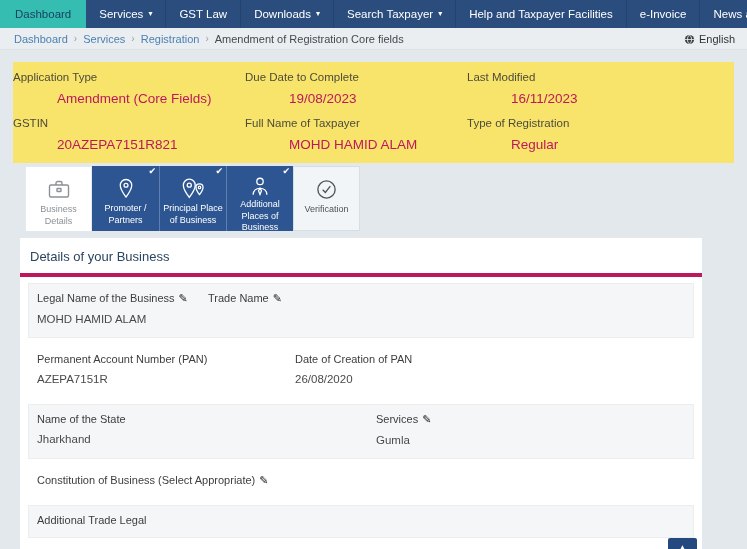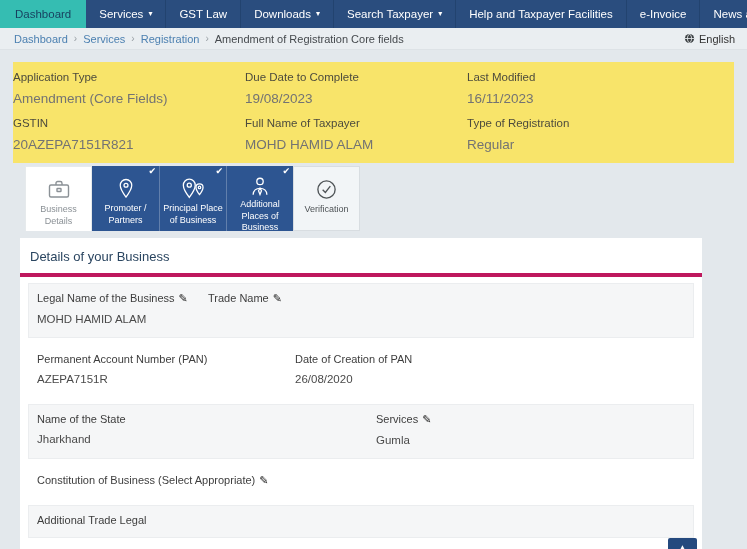--- a/index.html
+++ b/index.html
@@ -17,28 +17,28 @@
   .nav-item.active { background:#35bdb2; color:#173f5e; border-right:none; padding:0 15px; }
   .nav-caret { font-size:8px; margin-left:5px; line-height:1; }
 
   
   .breadcrumb-bar { height:22px; background:#eaeef1; border-bottom:1px solid #dde2e6;
     display:flex; align-items:center; justify-content:space-between; padding:0 12px 0 14px; font-size:11px; }
   .crumbs { display:flex; align-items:center; }
   .crumb-link { color:#4c80b1; cursor:pointer; }
   .crumb-current { color:#45494d; }
   .crumb-sep { color:#9aa0a6; margin:0 6px; font-size:10px; }
-  .lang { display:flex; align-items:flex-start; gap:4px; color:#333; cursor:pointer; }
+  .lang { display:flex; align-items:flex-end; gap:4px; color:#333; cursor:pointer; }
 
   
   .summary { margin:12px 13px 0; background:#f8e46a; padding:9px 0 11px; }
   .sum-row { display:grid; grid-template-columns:232px 222px 1fr; }
   .sum-row + .sum-row { margin-top:11px; }
   .sum-label { font-size:11.5px; color:#4d4b3d; }
-  .sum-value { font-size:13.5px; color:#737373; margin-top:8px; }
+  .sum-value { font-size:13.5px; color:#be185d; margin-top:8px;margin-left:44px; }
 
   
   .tabs { display:flex; margin:3px 0 0 25px; height:65px; }
   .tab { width:67px; position:relative; display:flex; flex-direction:column; align-items:center;
     padding-top:9px; text-align:center; font-size:9px; line-height:1.3; cursor:pointer; }
   .tab.active { background:#fff; color:#8b9196; border:1px solid #e6eaec; border-bottom:none; }
   .tab.done { background:#2d5591; color:#fff; }
   .tab.done + .tab.done { border-left:1px solid rgba(255,255,255,0.25); }
   .tab.pending { background:#f2f5f7; color:#4e5356; border:1px solid #d8dde1; }
   .tab-check { position:absolute; top:0; right:3px; font-size:9px; color:#fff; }

